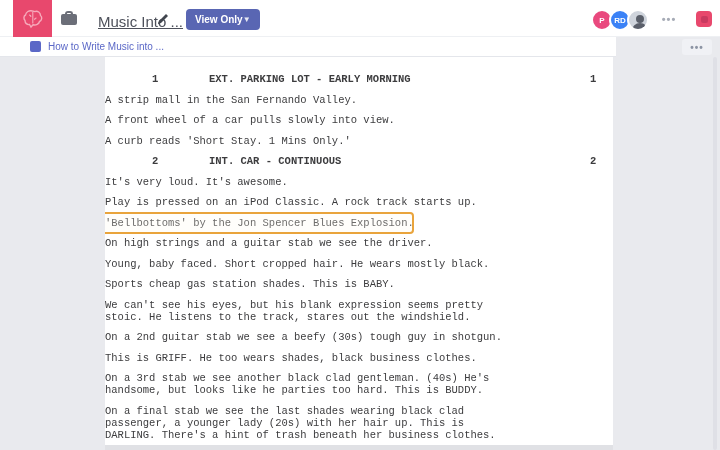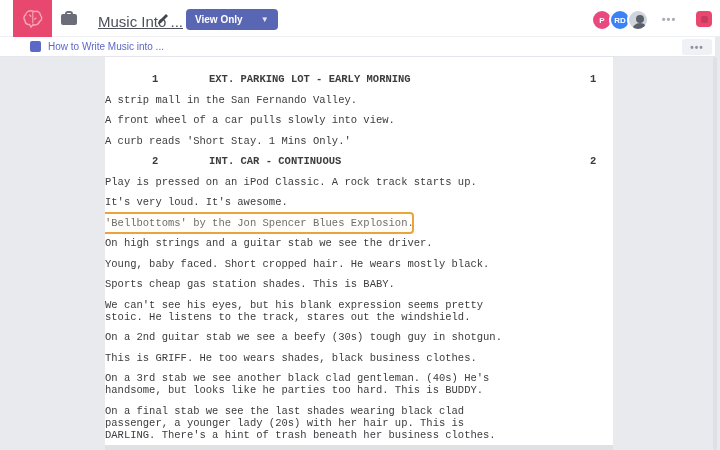--- a/index.html
+++ b/index.html
@@ -16,21 +16,21 @@
   .doc-icon .case { position:absolute; left:0; top:3px; width:16px; height:11px;
                     background:#6b6e78; border-radius:2px; }
   .doc-icon .handle { position:absolute; left:4px; top:0; width:8px; height:5px;
                       border:2px solid #6b6e78; border-bottom:none;
                       border-radius:3px 3px 0 0; }
   .doc-title { position:absolute; left:98px; top:13px; font-size:15px; color:#4d505a;text-decoration:underline; }
   .pencil-icon { position:absolute; left:156px; top:12px; width:14px; height:14px; }
   .view-only-btn { position:absolute; left:186px; top:9px; height:21px;
                    background:#5966b3; color:#ffffff; border:none; border-radius:4px;
                    font-size:10px; font-weight:bold; padding:0 9px;
-                   display:flex; align-items:center; gap:18px; cursor:pointer;
+                   display:flex; align-items:center; gap:0; cursor:pointer;
                    font-family:"Liberation Sans", sans-serif; }
   .view-only-btn .caret { font-size:8px; opacity:.85; }
   .avatars { position:absolute; left:591px; top:9px; display:flex; }
   .avatar { width:22px; height:22px; border-radius:50%; border:2px solid #ffffff;
             display:flex; align-items:center; justify-content:center;
             font-size:8px; font-weight:bold; color:#ffffff; margin-left:-4px;
             position:relative; overflow:hidden; }
   .avatar:first-child { margin-left:0; }
   .avatar.photo { background:#cfd4dc; }
   .avatar.photo .head { position:absolute; top:4px; left:7px; width:8px; height:8px;
@@ -39,21 +39,21 @@
                         border-radius:8px 8px 0 0; background:#5a5f6a; }
   .toolbar-dots { position:absolute; left:658px; top:10px; width:22px; height:18px;
                   color:#a6abb6; font-size:11px; font-weight:bold; letter-spacing:1px;
                   display:flex; align-items:center; justify-content:center; cursor:pointer; }
   .app-badge { position:absolute; left:696px; top:11px; width:16px; height:16px;
                background:#e8486d; border-radius:4px; display:flex;
                align-items:center; justify-content:center; cursor:pointer; }
   .app-badge .inner { width:7px; height:7px; background:#c93a60; border-radius:2px; }
 
   
-  .crumb-bar { position:absolute; left:0; top:37px; width:715px; height:20px;
+  .crumb-bar { position:absolute; left:0; top:37px; width:616px; height:20px;
                background:#ffffff; border-bottom:1px solid #e4e6eb; z-index:4; }
   .crumb-icon { position:absolute; left:30px; top:4px; width:11px; height:11px;
                 background:#5b68c7; border-radius:2px; }
   .crumb-title { position:absolute; left:48px; top:4px; font-size:10px; color:#5b68c7; }
   .crumb-dots { position:absolute; left:682px; top:2px; width:30px; height:16px;
                 background:#f0f1f5; border-radius:3px; color:#8b93a3; font-size:10px;
                 font-weight:bold; letter-spacing:1px; display:flex; align-items:center;
                 justify-content:center; cursor:pointer; }
 
   
@@ -139,22 +139,22 @@
           <span class="scene-num-right">1</span>
         </div>
         <p class="action">A strip mall in the San Fernando Valley.</p>
         <p class="action">A front wheel of a car pulls slowly into view.</p>
         <p class="action">A curb reads 'Short Stay. 1 Mins Only.'</p>
         <div class="scene-row">
           <span class="scene-num-left">2</span>
           <span class="scene-heading">INT. CAR - CONTINUOUS</span>
           <span class="scene-num-right">2</span>
         </div>
+        <p class="action">It's very loud. It's awesome.</p>
         <p class="action">Play is pressed on an iPod Classic. A rock track starts up.</p>
-        <p class="action">It's very loud. It's awesome.</p>
         <p class="action highlight">'Bellbottoms' by the Jon Spencer Blues Explosion.</p>
         <p class="action">On high strings and a guitar stab we see the driver.</p>
         <p class="action">Young, baby faced. Short cropped hair. He wears mostly black.</p>
         <p class="action">Sports cheap gas station shades. This is BABY.</p>
         <p class="action">We can't see his eyes, but his blank expression seems pretty stoic. He listens to the track, stares out the windshield.</p>
         <p class="action">On a 2nd guitar stab we see a beefy (30s) tough guy in shotgun.</p>
         <p class="action">This is GRIFF. He too wears shades, black business clothes.</p>
         <p class="action">On a 3rd stab we see another black clad gentleman. (40s) He's handsome, but looks like he parties too hard. This is BUDDY.</p>
         <p class="action">On a final stab we see the last shades wearing black clad passenger, a younger lady (20s) with her hair up. This is DARLING. There's a hint of trash beneath her business clothes.</p>
         <div class="page-bottom-strip"></div>

